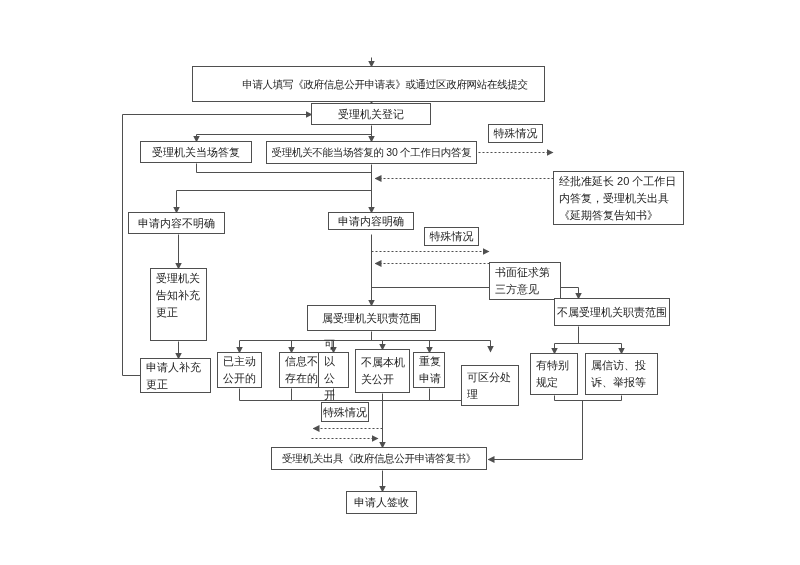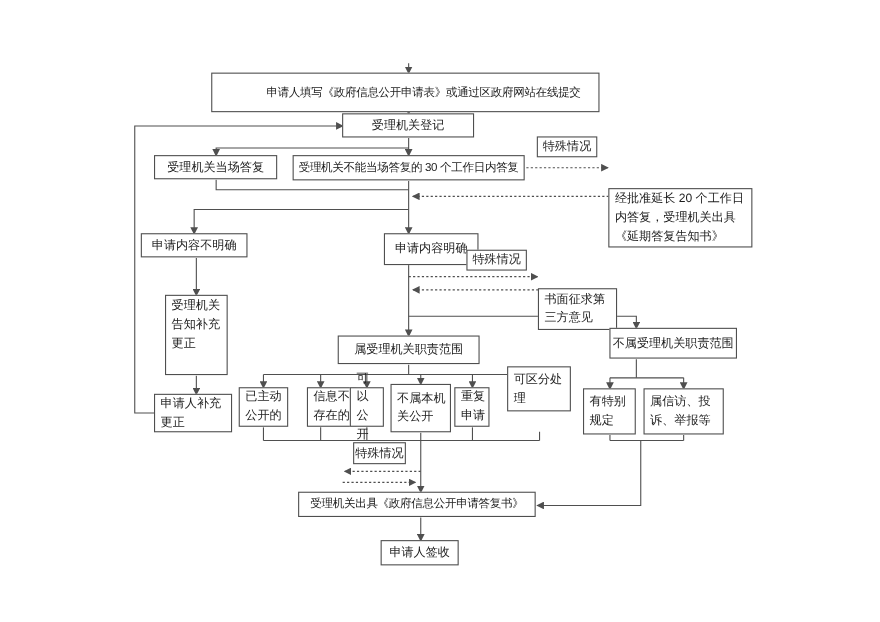--- a/index.html
+++ b/index.html
@@ -118,42 +118,42 @@
 
     <div class="node fit nowrap" style="left: 192px; top: 66px; width: 353px; height: 36px; padding-left: 36px;">申请人填写《政府信息公开申请表》或通过区政府网站在线提交</div>
     <div class="node nowrap" style="left: 311px; top: 103px; width: 120px; height: 22px;">受理机关登记</div>
     <div class="node nowrap" style="left: 140px; top: 141px; width: 112px; height: 22px;">受理机关当场答复</div>
     <div class="node fit nowrap" style="left: 266px; top: 141px; width: 211px; height: 23px;">受理机关不能当场答复的 30 个工作日内答复</div>
     <div class="node nowrap" style="left: 488px; top: 124px; width: 55px; height: 19px;">特殊情况</div>
     <div class="node left" style="left: 553px; top: 143px; width: 131px; height: 54px; margin-top: 28px;">经批准延长 20 个工作日
 内答复，受理机关出具
 《延期答复告知书》</div>
     <div class="node nowrap" style="left: 128px; top: 212px; width: 97px; height: 22px;">申请内容不明确</div>
-    <div class="node nowrap" style="left: 328px; top: 212px; width: 86px; height: 29px; margin-left: 21px;">申请内容明确</div>
+    <div class="node nowrap" style="left: 328px; top: 212px; width: 86px; height: 18px;">申请内容明确</div>
     <div class="node nowrap" style="left: 424px; top: 227px; width: 55px; height: 19px;">特殊情况</div>
     <div class="node left" style="left: 489px; top: 238px; width: 72px; height: 38px; margin-top: 24px;">书面征求第
 三方意见</div>
     <div class="node left vtop" style="left: 150px; top: 268px; width: 57px; height: 73px;">受理机关
 告知补充
 更正</div>
     <div class="node left" style="left: 140px; top: 358px; width: 71px; height: 35px;">申请人补充
 更正</div>
     <div class="node nowrap" style="left: 307px; top: 305px; width: 129px; height: 26px;">属受理机关职责范围</div>
     <div class="node nowrap" style="left: 520px; top: 298px; width: 116px; height: 28px; margin-left: 34px;">不属受理机关职责范围</div>
     <div class="node left" style="left: 217px; top: 352px; width: 45px; height: 36px;">已主动
 公开的</div>
     <div class="node left" style="left: 269px; top: 352px; width: 45px; height: 36px; margin-left: 10px;">信息不
 存在的</div>
     <div class="node left" style="left: 318px; top: 352px; width: 31px; height: 36px;">可以
 公开</div>
     <div class="node left" style="left: 355px; top: 349px; width: 55px; height: 44px;">不属本机
 关公开</div>
     <div class="node left" style="left: 413px; top: 352px; width: 32px; height: 36px;">重复
 申请</div>
-    <div class="node left" style="left: 461px; top: 333px; width: 58px; height: 41px;">可区分处
+    <div class="node left" style="left: 461px; top: 365px; width: 58px; height: 41px;">可区分处
 理</div>
     <div class="node left" style="left: 530px; top: 353px; width: 48px; height: 42px;">有特别
 规定</div>
     <div class="node left" style="left: 585px; top: 353px; width: 73px; height: 42px;">属信访、投
 诉、举报等</div>
     <div class="node nowrap" style="left: 321px; top: 402px; width: 48px; height: 20px;">特殊情况</div>
     <div class="node fit nowrap" style="left: 271px; top: 447px; width: 216px; height: 23px;">受理机关出具《政府信息公开申请答复书》</div>
     <div class="node nowrap" style="left: 346px; top: 491px; width: 71px; height: 23px;">申请人签收</div>
   </div>
 

